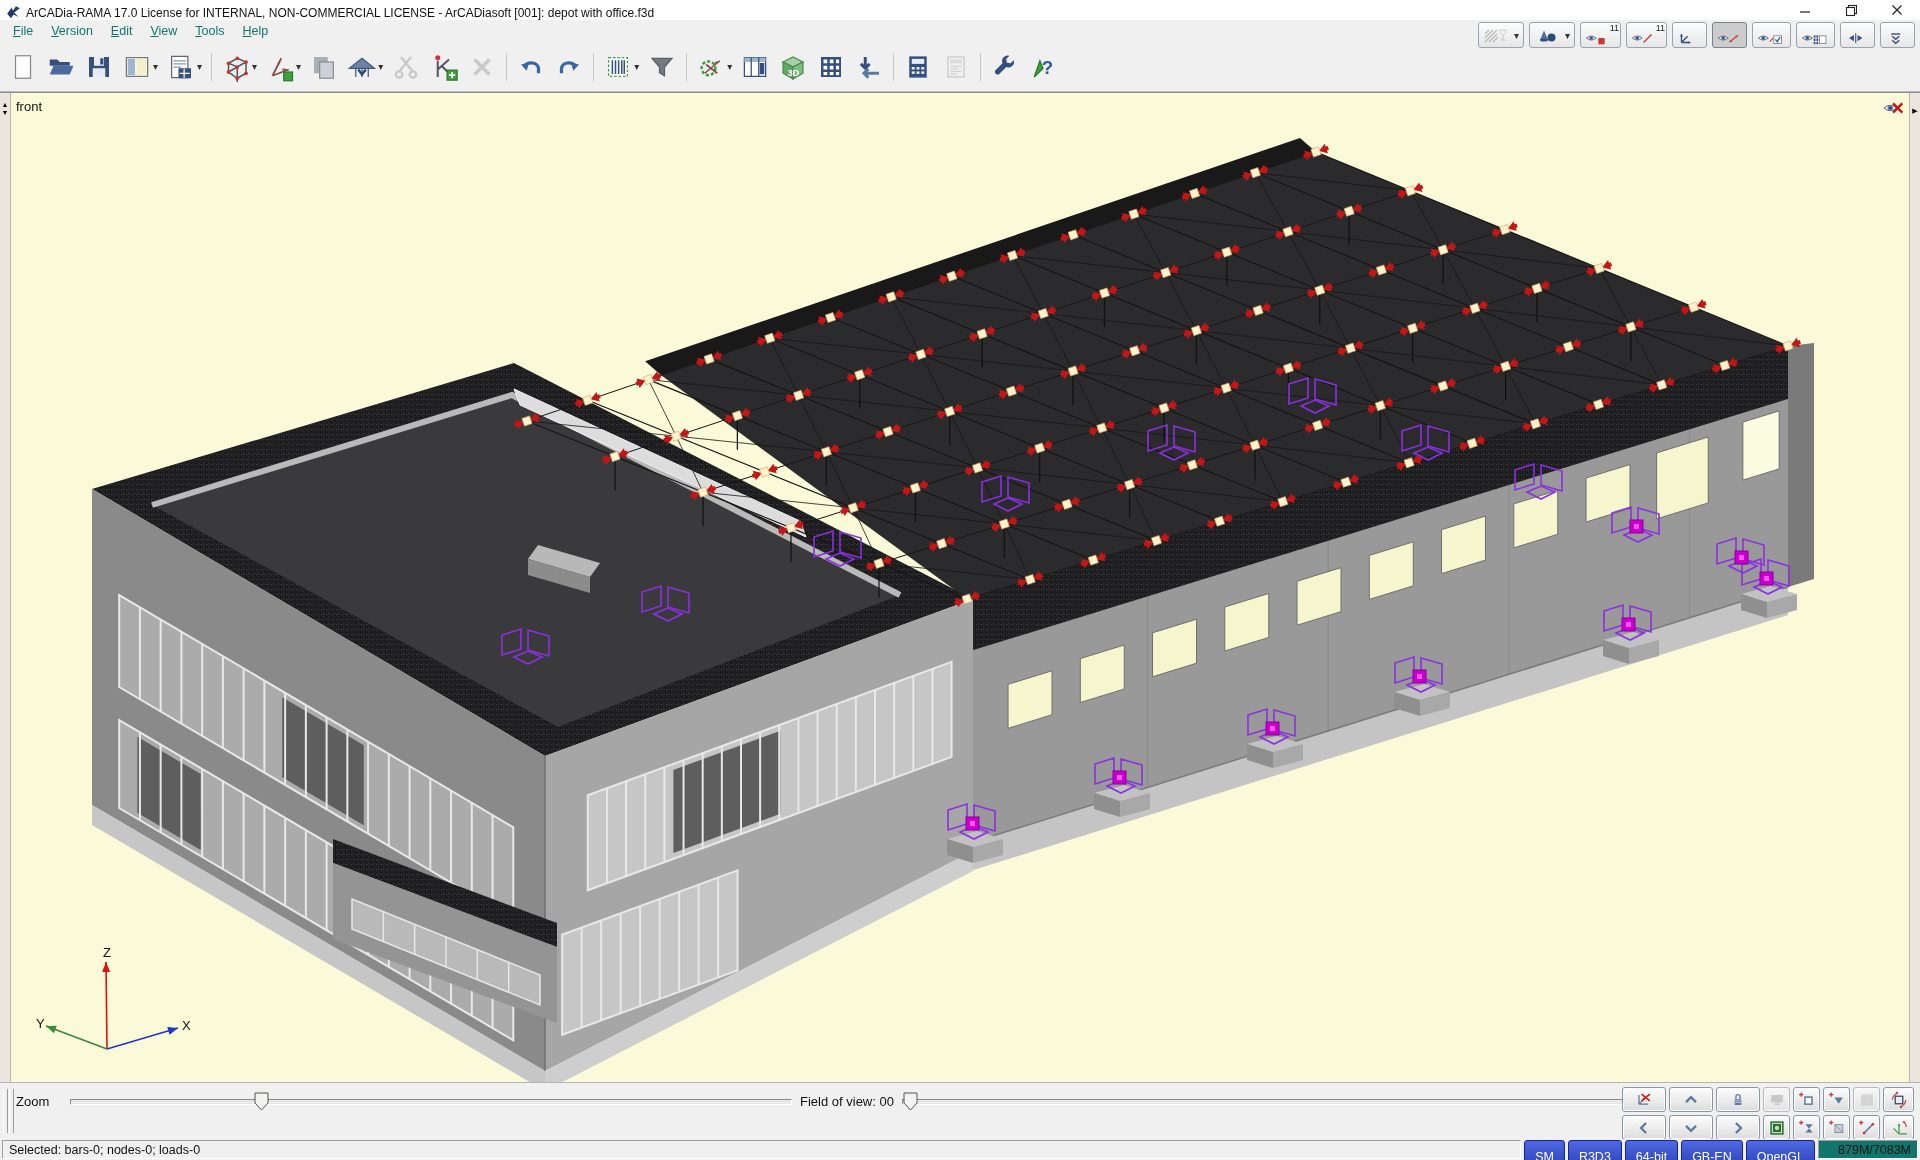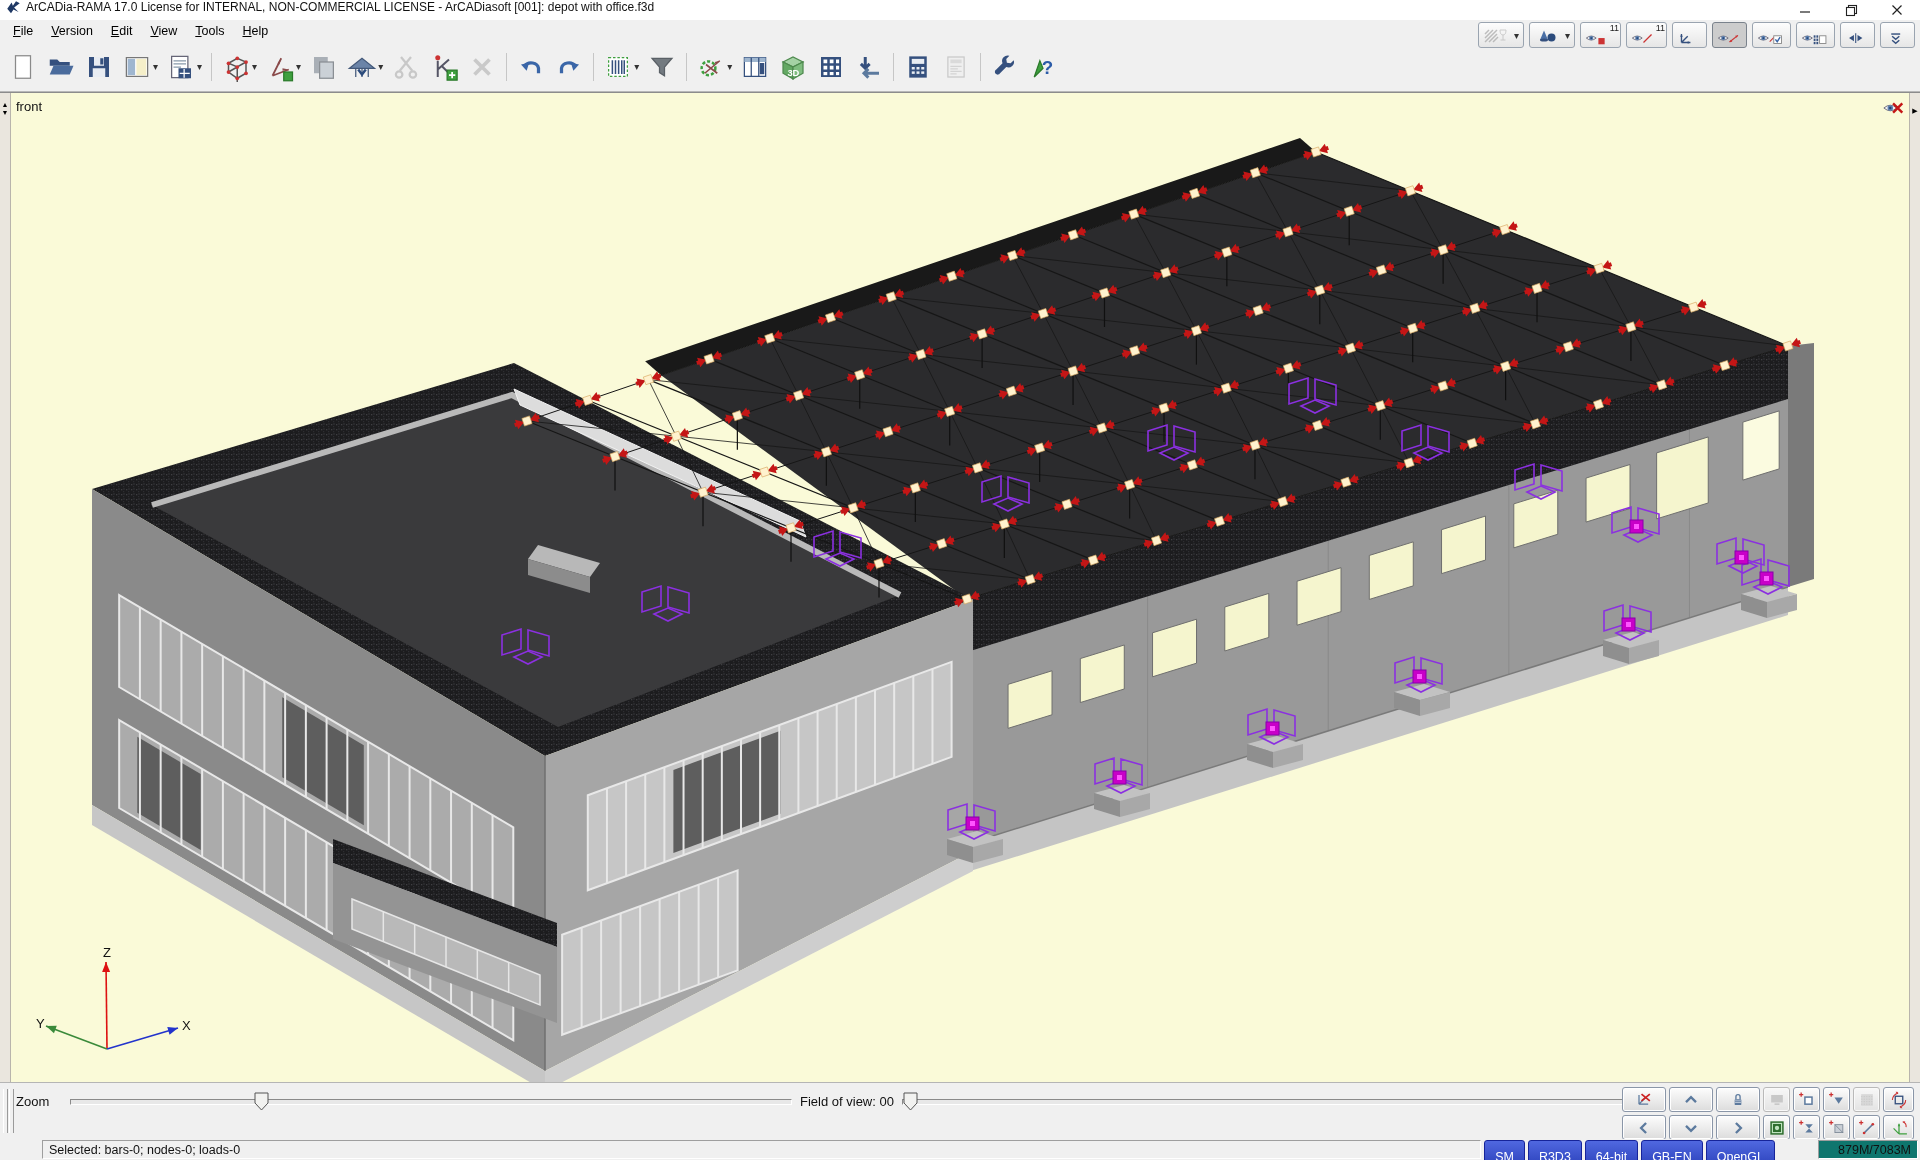--- a/index.html
+++ b/index.html
@@ -1,29 +1,29 @@
 <!DOCTYPE html>
 <html><head>
 <meta charset="utf-8">
 <style>
   html,body{margin:0;padding:0;background:#444;}
   #app{position:relative;width:1920px;height:1160px;background:#F0F0F0;overflow:hidden;
        font-family:"Liberation Sans",sans-serif;-webkit-font-smoothing:antialiased;}
   
   #titlebar{position:absolute;left:0;top:0;width:1920px;height:20px;background:#FFFFFF;
-            border-bottom:1px solid #E2E2E2;display:flex;align-items:flex-start;}
+            border-bottom:1px solid #E2E2E2;display:flex;align-items:flex-end;}
   #title-icon{width:15px;height:15px;margin:0 5px 0 6px;}
   #title-text{font-size:12px;color:#111;white-space:nowrap;}
   #win-controls{position:absolute;right:0;top:0;height:20px;display:flex;}
   .winbtn{width:46px;height:20px;display:flex;align-items:center;justify-content:center;}
   .winbtn svg{display:block;}
   
   #menubar{position:absolute;left:0;top:20px;width:1920px;height:22px;background:#F0F0F0;
            display:flex;align-items:center;padding-left:4px;box-sizing:border-box;}
-  .menu-item{font-size:12.5px;color:#000000;padding:2px 9px;cursor:default;}
+  .menu-item{font-size:12.5px;color:#0f766e;padding:2px 9px;cursor:default;}
   .menu-item u{text-decoration:underline;}
   
   #toolbar{position:absolute;left:0;top:42px;width:1920px;height:50px;background:#F0F0F0;
            border-bottom:1px solid #B8B8B8;display:flex;align-items:center;padding-left:4px;box-sizing:border-box;}
   .tbtn{height:36px;display:flex;align-items:center;padding:0 2px;margin:0 1px;border:1px solid transparent;border-radius:2px;}
   .tbtn svg{width:30px;height:30px;display:block;}
   .tbtn .caret{font-size:10px;color:#333;margin-left:1px;}
   .tbtn.disabled{opacity:.55;filter:grayscale(1);}
   .tsep{width:1px;height:28px;background:#C6C6C6;margin:0 5px;}
   
@@ -58,21 +58,21 @@
   .navrow{display:flex;gap:3px;margin-bottom:3px;}
   .navbtn{height:23px;border:1px solid #8A96A8;border-radius:3px;background:linear-gradient(#FDFDFD,#DCDCDC);
           box-shadow:inset 0 0 0 1px #fff;display:flex;align-items:center;justify-content:center;}
   .navbtn svg{width:20px;height:20px;display:block;}
   .navbtn.w{width:42px;} .navbtn.s{width:25px;} .navbtn.l{width:29px;}
   .navbtn.disabled{opacity:.6;filter:grayscale(1);}
   
   #statusbar{position:absolute;left:0;top:1139px;width:1920px;height:21px;background:#F0F0F0;
              display:flex;align-items:stretch;gap:3px;padding:1px 2px;box-sizing:border-box;}
   .scell{border:1px solid;border-color:#9E9E9E #FFF #FFF #9E9E9E;font-size:12.5px;color:#111;
-         display:flex;align-items:center;padding:0 6px;background:#F0F0F0;margin-left:40px;}
+         display:flex;align-items:center;padding:0 6px;background:#F0F0F0;}
   #sel-cell{flex:1;}
   .badge{border:1px solid #16249A;border-radius:3px;color:#fff;font-size:12.5px;display:flex;align-items:center;
          padding:16px 10px;background:linear-gradient(#5068E0,#2238B2);}
   #mem-cell{background:#0f766e;min-width:86px;justify-content:flex-end;}
 </style>
 </head>
 <body>
 
 <div id="app">
 

